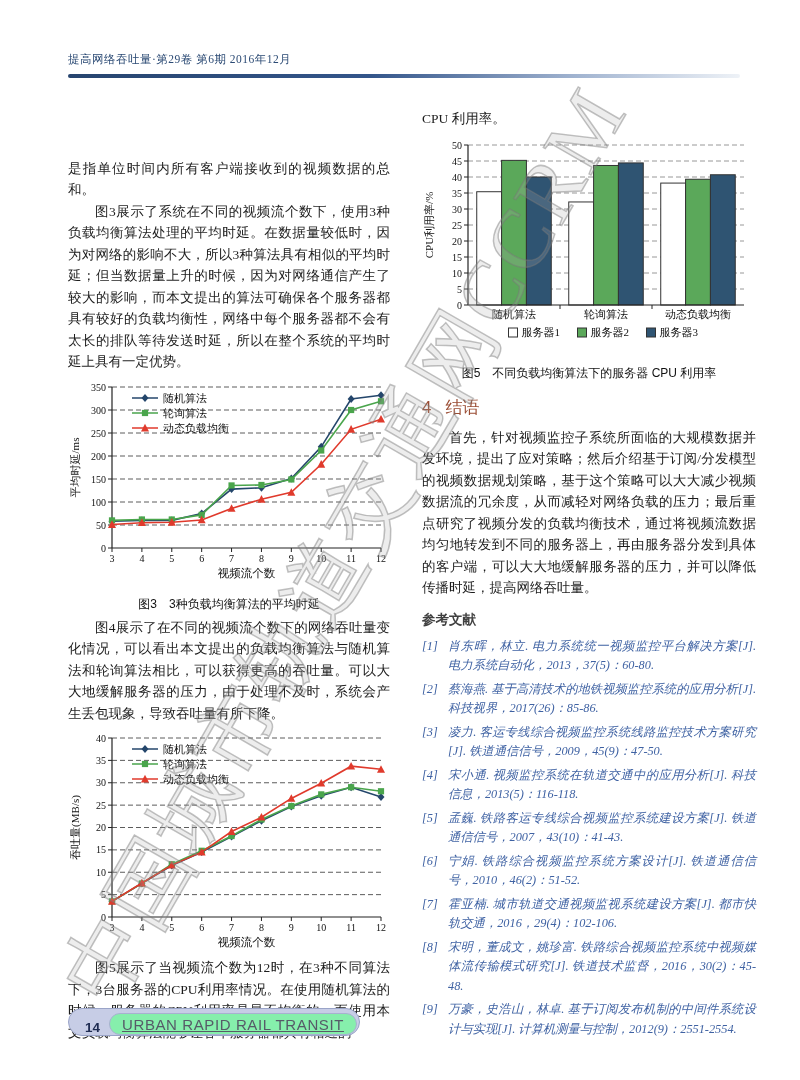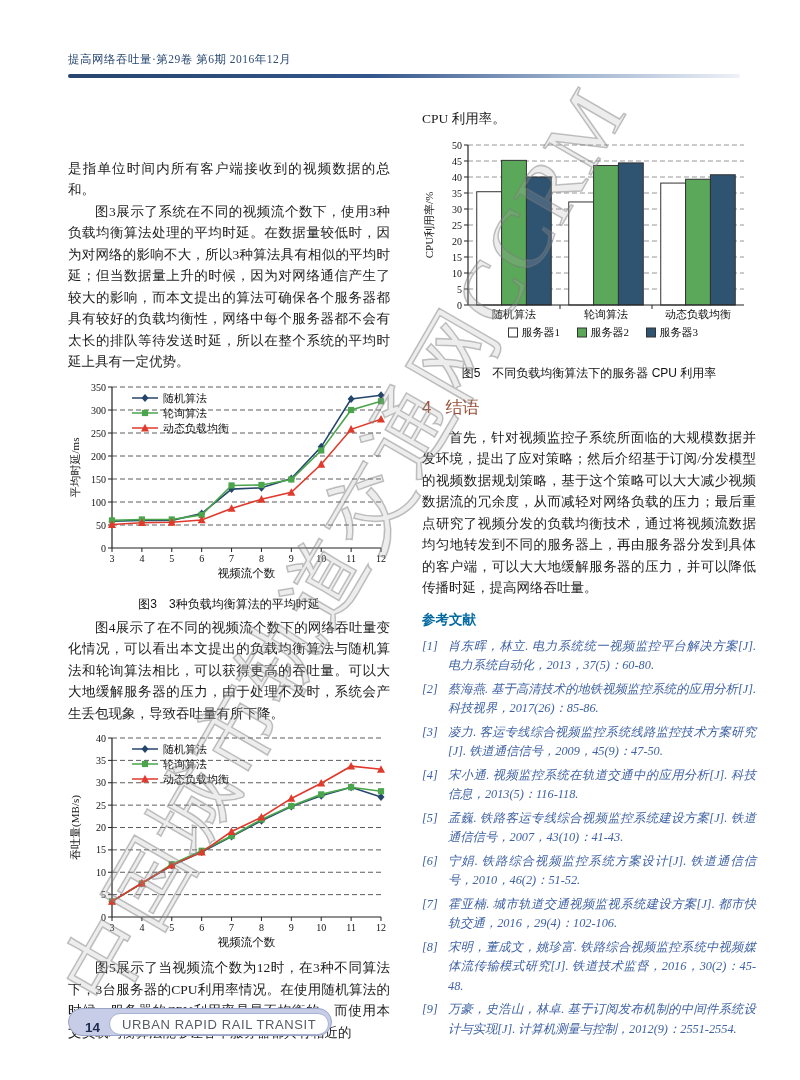--- a/index.html
+++ b/index.html
@@ -16,35 +16,35 @@
   .col-right{width:334px;}
   p.body{font-size:13.5px;line-height:21.5px;text-align:justify;margin:0;}
   p.indent{text-indent:2em;}
   figure{margin:7px 0 4px 0;}
   figcaption{text-align:center;font-weight:normal;font-size:12px;margin-top:12px;
         font-family:"Liberation Sans","DejaVu Sans",sans-serif;color:#111;}
   .section-heading{font-family:"Liberation Sans","DejaVu Sans",sans-serif;font-weight:normal;
         font-size:17px;color:#9a4c33;margin:14px 0 8px 0;}
   .section-heading .sec-num{margin-right:14px;}
   .refs-heading{font-family:"Liberation Sans","DejaVu Sans",sans-serif;font-weight:bold;
-        font-size:13.5px;color:#0369a1;margin:12px 0 8px 0;}
+        font-size:13.5px;color:#404040;margin:12px 0 8px 0;}
   .ref-list{margin:0;padding:0;list-style:none;}
   .ref-item{display:flex;font-size:12.3px;line-height:19.5px;color:#3f62a3;
         font-style:italic;margin-bottom:4px;text-align:justify;}
   .ref-num{flex:0 0 26px;}
   .ref-text{flex:1;}
   
   .footer-badge{position:absolute;left:68px;bottom:44px;display:inline-flex;align-items:flex-end;
         height:26px;background:#c7cde6;border:1px solid #9aa4c8;border-radius:14px;}
   .footer-num{font-weight:bold;font-size:13.5px;color:#1f2c52;padding:0 9px 0 16px;
         font-family:"Liberation Sans","DejaVu Sans",sans-serif;}
-  .footer-journal{background:#ffffff;border:1px solid #a8b1d0;border-radius:12px;height:20px;
+  .footer-journal{background:#86efac;border:1px solid #a8b1d0;border-radius:12px;height:20px;
         display:flex;align-items:center;padding:0 12px;margin-right:2px;
-        font-family:"Liberation Sans","DejaVu Sans",sans-serif;font-size:13px;
-        letter-spacing:0.6px;color:#565b68;}
+        font-family:"Liberation Sans","DejaVu Sans",sans-serif;font-size:15px;
+        letter-spacing:0.6px;color:#565b68;text-decoration:underline;}
   
   .watermark{position:absolute;left:345px;top:545px;z-index:6;pointer-events:none;
         transform:translate(-50%,-50%) rotate(-60deg);white-space:nowrap;
         font-size:84px;letter-spacing:3px;color:rgba(175,175,175,0.22);
         -webkit-text-stroke:1.5px rgba(120,120,120,0.45);}
   svg text{font-family:"Liberation Serif","DejaVu Serif",serif;}
 </style>
 </head>
 <body>
 

